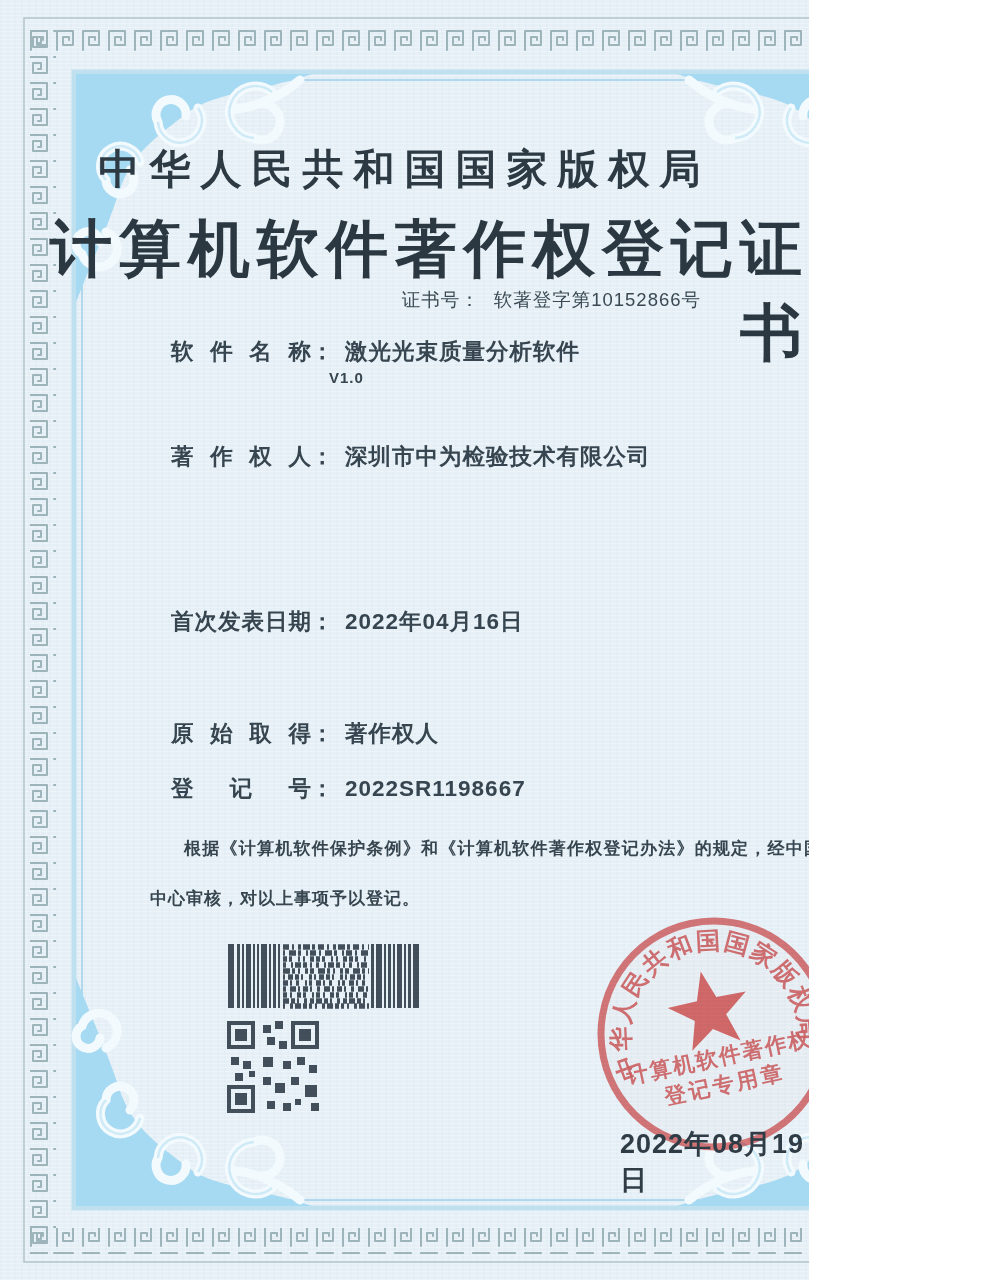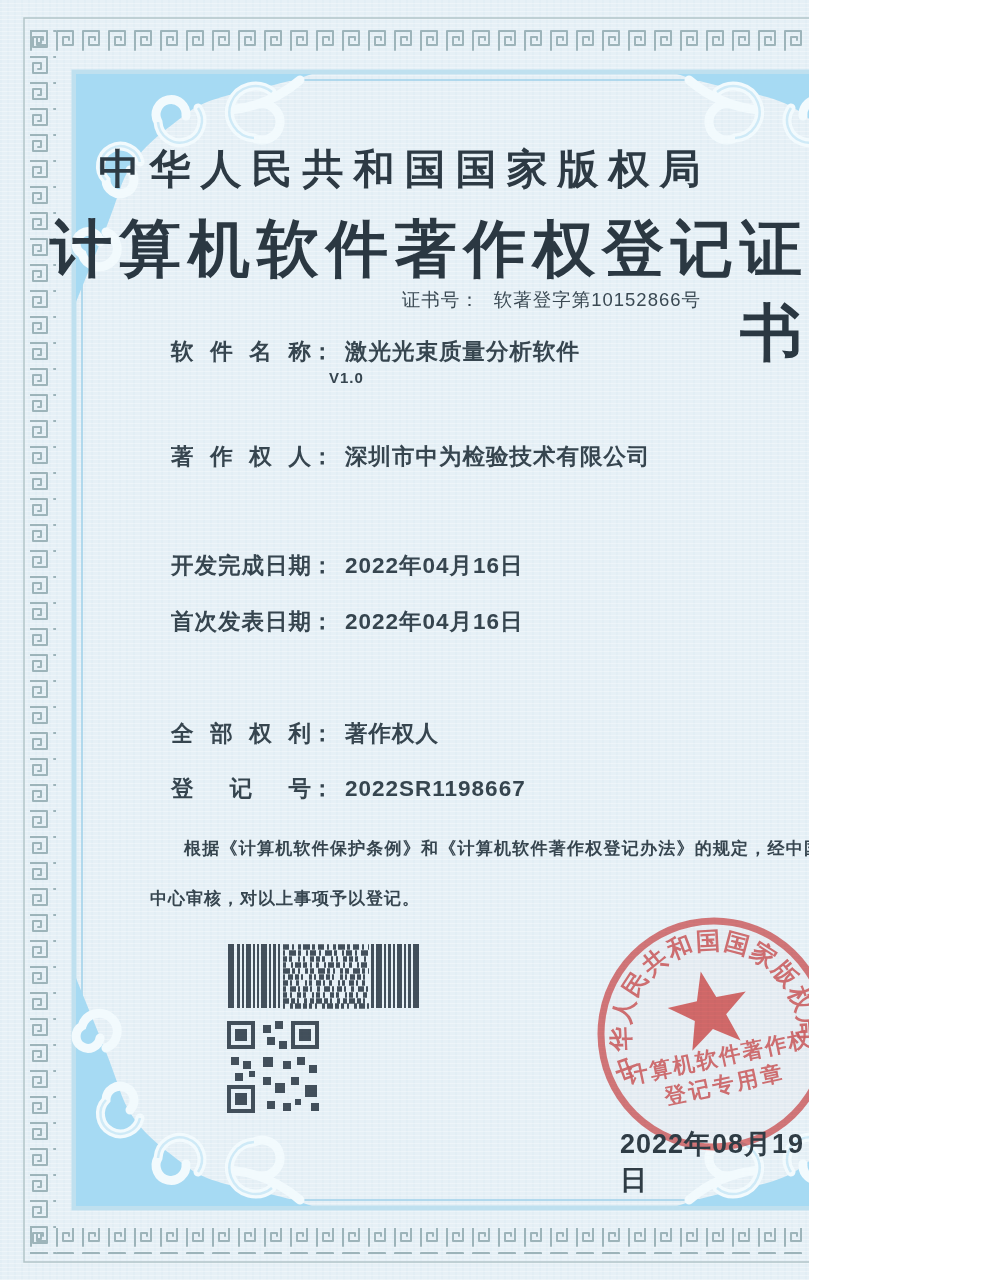--- a/index.html
+++ b/index.html
@@ -99,31 +99,28 @@
 
   <div class="abs frow r0">
     <span class="ftext">软件名称</span><span class="fcolon">：</span><span class="fvalue">激光光束质量分析软件</span>
   </div>
   <div class="abs rv">V1.0</div>
 
   <div class="abs frow r1">
     <span class="ftext">著作权人</span><span class="fcolon">：</span><span class="fvalue">深圳市中为检验技术有限公司</span>
   </div>
 
-  <div class="abs frow r2">
-    <span class="ftext">开发完成日期</span><span class="fcolon">：</span><span class="fvalue">2022年04月16日</span>
-  </div>
 
   <div class="abs frow r3">
     <span class="ftext">首次发表日期</span><span class="fcolon">：</span><span class="fvalue">2022年04月16日</span>
   </div>
 
 
   <div class="abs frow r5">
-    <span class="ftext">全部权利</span><span class="fcolon">：</span><span class="fvalue">著作权人</span>
+    <span class="ftext">原始取得</span><span class="fcolon">：</span><span class="fvalue">著作权人</span>
   </div>
 
   <div class="abs frow r6">
     <span class="ftext">登记号</span><span class="fcolon">：</span><span class="fvalue">2022SR1198667</span>
   </div>
 
   <div class="abs statement">根据《计算机软件保护条例》和《计算机软件著作权登记办法》的规定，经中国版权保护中心审核，对以上事项予以登记。</div>
 
   <svg class="abs code" style="left:228px;top:943px;" width="193" height="67" viewBox="0 0 193 67">
     <g fill="#49545e">

